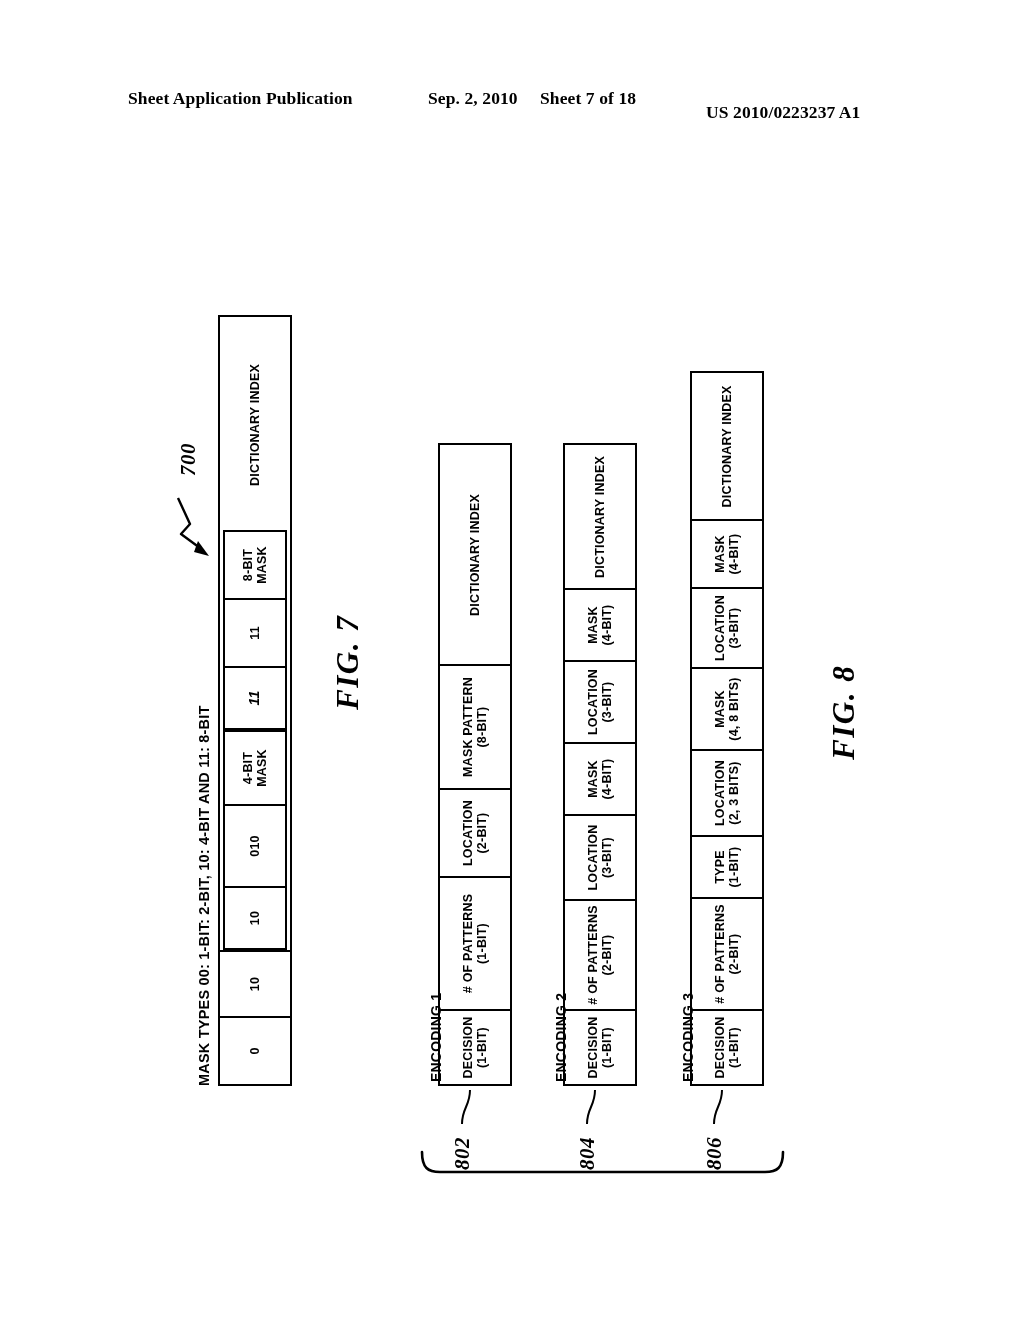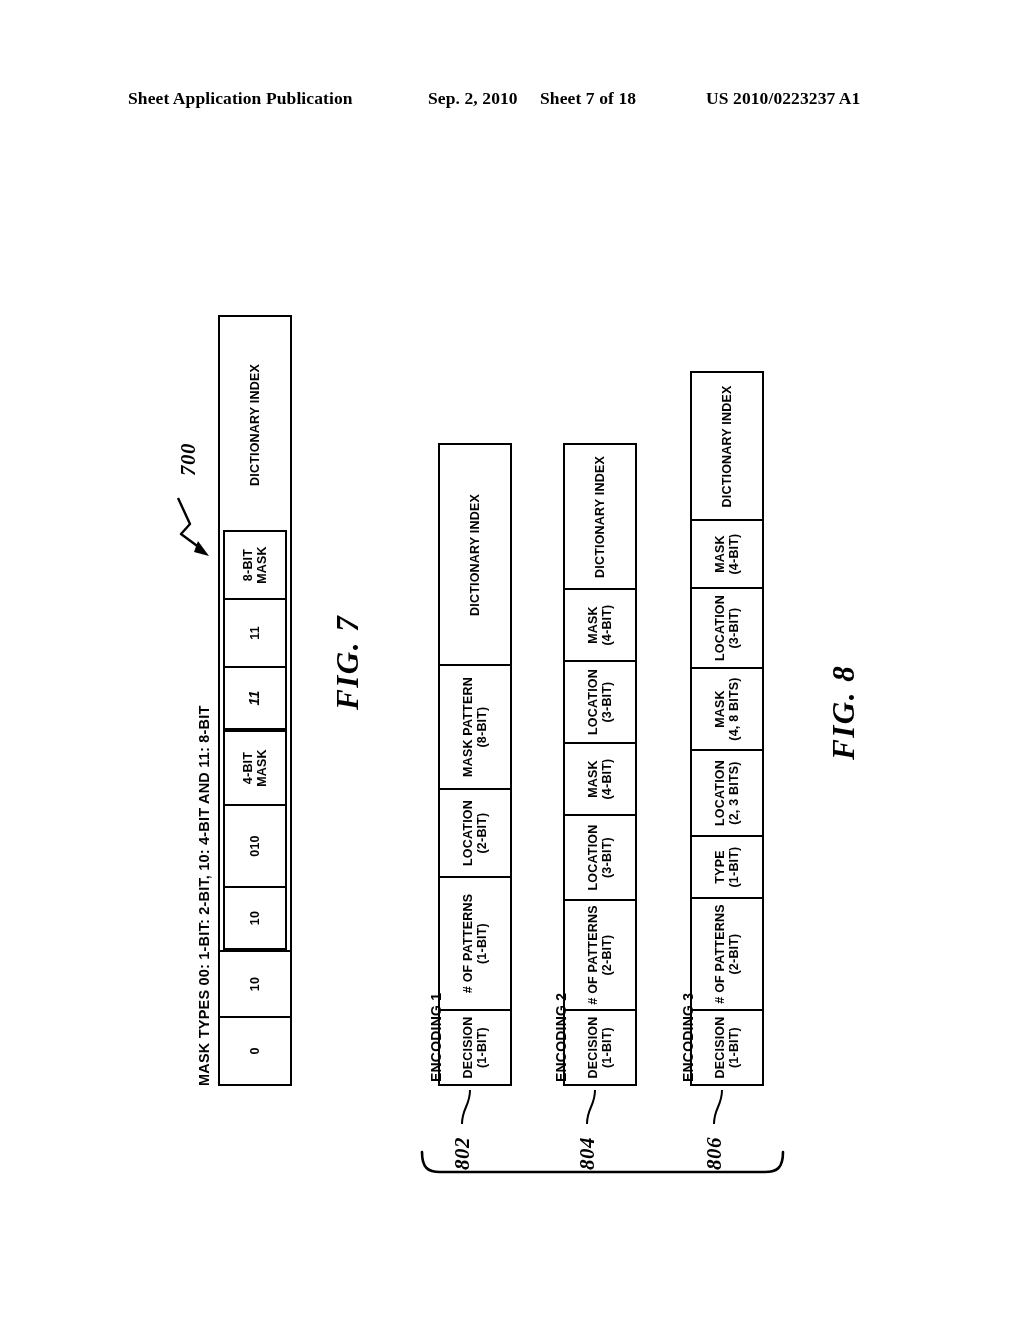--- a/index.html
+++ b/index.html
@@ -26,21 +26,21 @@
     font-family: "Liberation Serif", serif;
     font-weight: bold;
     font-size: 17.5px;
     letter-spacing: 0.1px;
     white-space: nowrap;
   }
   .pub-header span { position: absolute; top: 0; }
   .hdr-pub   { left: 128px; }
   .hdr-date  { left: 428px; }
   .hdr-sheet { left: 540px; }
-  .hdr-num   { left: 706px; }
+  .hdr-num   { left: 706px; margin-top: 14px; }
 
   
   
   .bar {
     position: absolute;
     box-sizing: border-box;
     display: flex;
     flex-direction: row;
     border: 2.5px solid #000;
     background: #fff;

